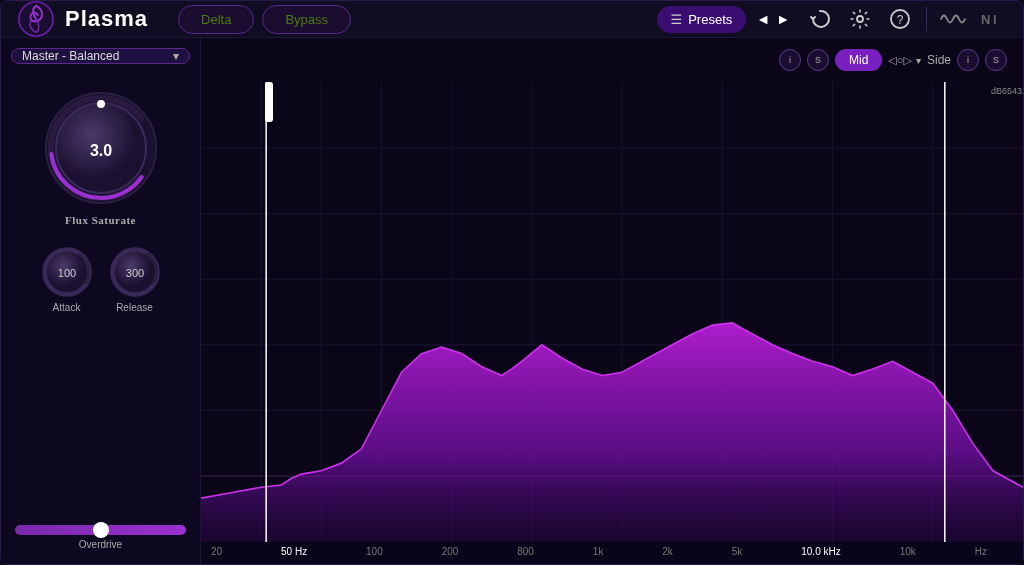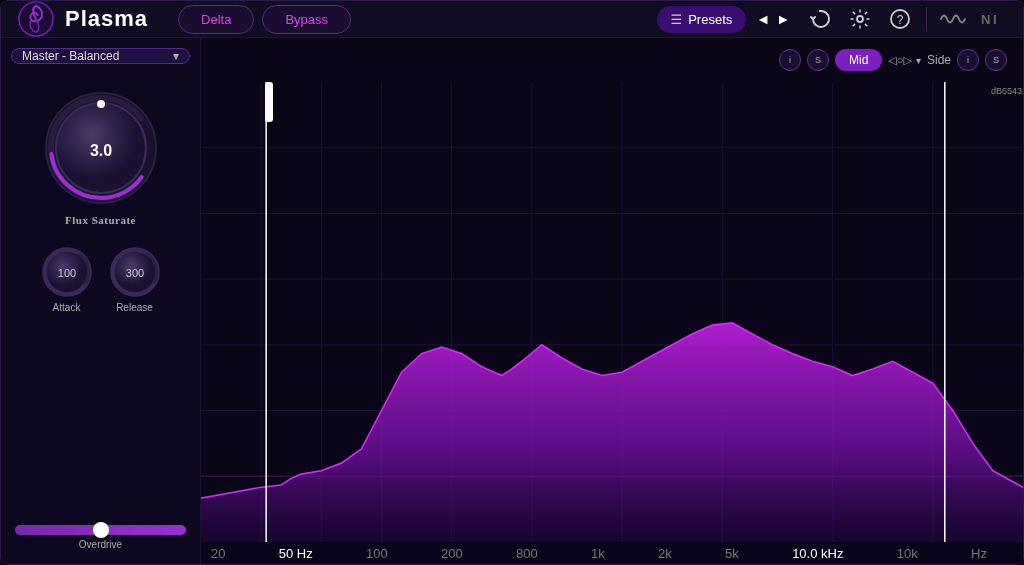--- a/index.html
+++ b/index.html
@@ -57,21 +57,21 @@
       display: flex;
       gap: 8px;
       margin-right: auto;
     }
 
     .header-btn {
       padding: 6px 22px;
       border-radius: 20px;
       border: 1px solid #5a2a8a;
       background: #1a0d30;
-      color: #d946ef;
+      color: #4d7c0f;
       font-size: 13px;
       cursor: pointer;
     }
 
     .presets-area {
       display: flex;
       align-items: center;
       gap: 6px;
       background: #3a0d70;
       border-radius: 20px;
@@ -324,21 +324,21 @@
       justify-content: space-between;
       padding: 4px 36px 4px 10px;
       font-size: 9px;
       color: #777;
       height: 22px;
       flex-shrink: 0;
       background: #08051a;
     }
 
     .hz-label {
-      font-size: 13px;
+      font-size: 10px;
       text-align: right;
     }
 
     .hz-label.highlight {
       color: #fff;
     }
 
     
     .marker-handle {
       position: absolute;

